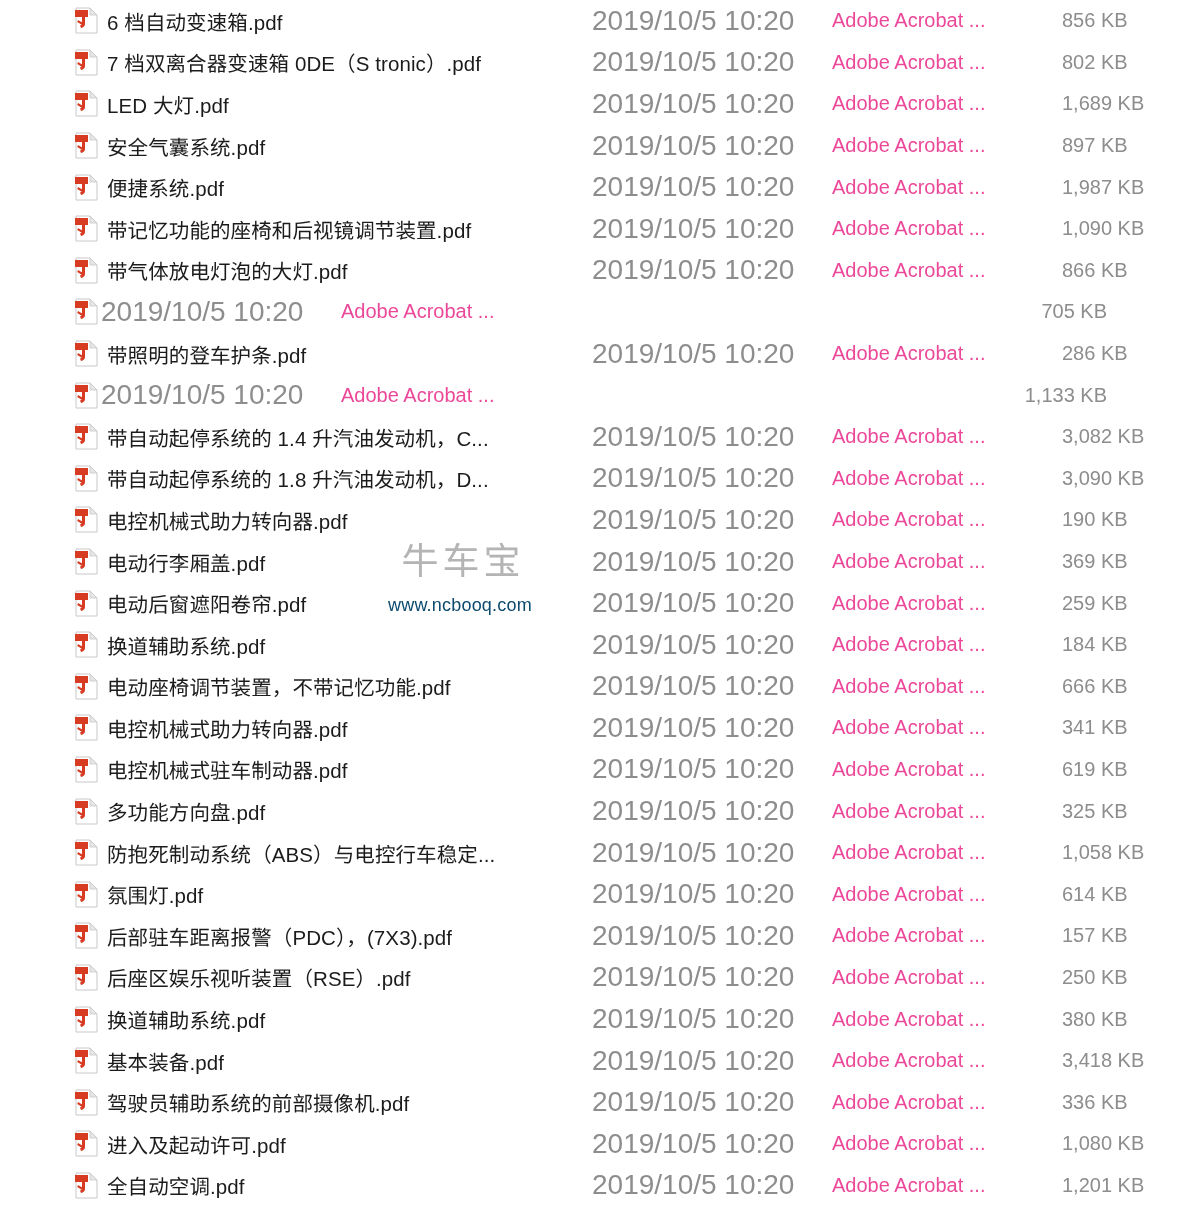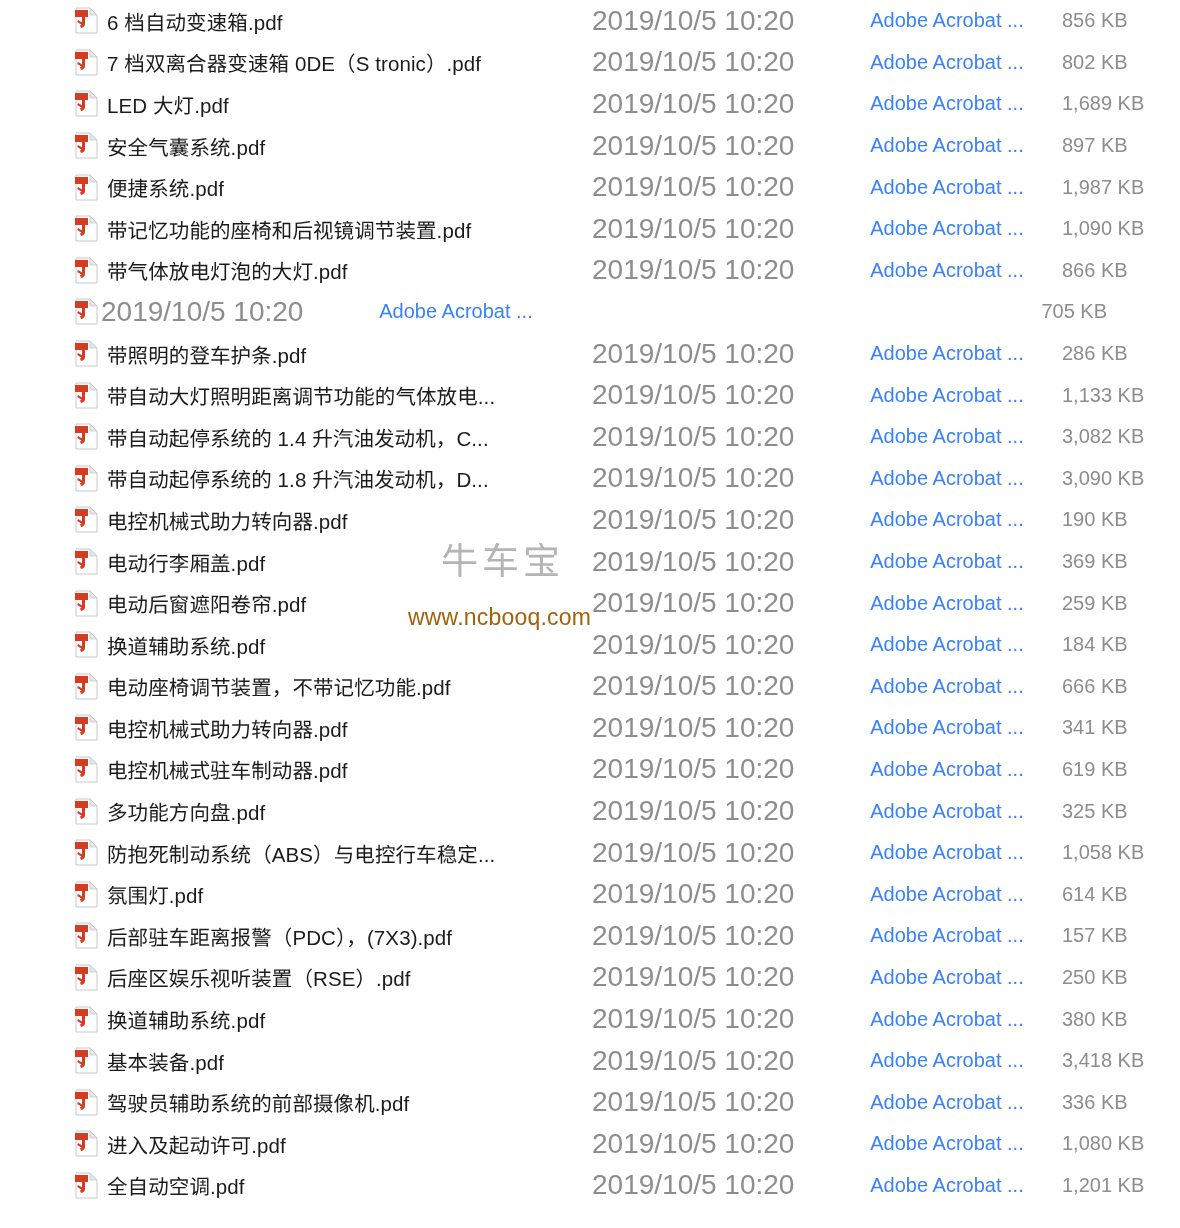--- a/index.html
+++ b/index.html
@@ -70,56 +70,56 @@
     color: #8d8d8d;
     text-align: left;
     padding-left: 0px;
   }
 
   
   .type-cell {
     flex: 0 0 230px;
     width: 230px;
     font-size: 20px;
-    color: #3b82f6;
-    text-align: center;
+    color: #ec4899;
+    text-align: left;
   }
 
   
   .size-cell {
     flex: 1 1 auto;
     font-size: 20px;
     color: #8d8d8d;
     text-align: right;
     padding-right: 15px;
   }
 
   
   #watermark {
     position: absolute;
-    left: 414px;
+    left: 394px;
     top: 543px;
     pointer-events: none;
     z-index: 5;
     text-align: center;
     line-height: 1;
   }
   #watermark .wm-cn {
     font-size: 37px;
     color: #b4b4b4;
     letter-spacing: 4px;
     font-weight: 400;
     display: block;
     font-family: "DejaVu Sans", "Liberation Sans", sans-serif;
   }
   #watermark .wm-url {
-    font-size: 23px;
-    color: #a16207;
+    font-size: 18px;
+    color: #0c4a6e;
     display: block;
-    margin-top: 26px;
+    margin-top: 16px;
     margin-left: -6px;
     letter-spacing: 0.2px;
   }
 </style>
 </head>
 <body>
 
 <div id="file-list">
     <div class="row">
       <div class="icon-cell">
@@ -258,21 +258,20 @@
     <div class="row">
       <div class="icon-cell">
         <svg class="pdf-icon" viewBox="0 0 23 27">
           <path d="M1 1 H15 L22 8 V26 H1 Z" fill="#ffffff" stroke="#c8c8c8" stroke-width="1"></path>
           <path d="M15 1 L22 8 H15 Z" fill="#e6e6e6" stroke="#c8c8c8" stroke-width="0.8"></path>
           <rect x="0" y="3" width="13" height="7" fill="#d73b22"></rect>
           <path d="M7 10 L10 10 L10 17 C10 19 8.5 20.5 6 21 L5 18.5 C7 18 7 17 7 15.5 Z" fill="#d73b22"></path>
           <path d="M3 13 L9 16.5 L8 18.5 L2.2 15 Z" fill="#d73b22"></path>
         </svg>
       </div>
-      <div class="name-cell">带自动大灯照明距离调节功能的气体放电...</div>
       <div class="date-cell">2019/10/5 10:20</div>
       <div class="type-cell">Adobe Acrobat ...</div>
       <div class="size-cell">1,133 KB</div>
     </div>
     <div class="row">
       <div class="icon-cell">
         <svg class="pdf-icon" viewBox="0 0 23 27">
           <path d="M1 1 H15 L22 8 V26 H1 Z" fill="#ffffff" stroke="#c8c8c8" stroke-width="1"></path>
           <path d="M15 1 L22 8 H15 Z" fill="#e6e6e6" stroke="#c8c8c8" stroke-width="0.8"></path>
           <rect x="0" y="3" width="13" height="7" fill="#d73b22"></rect>

